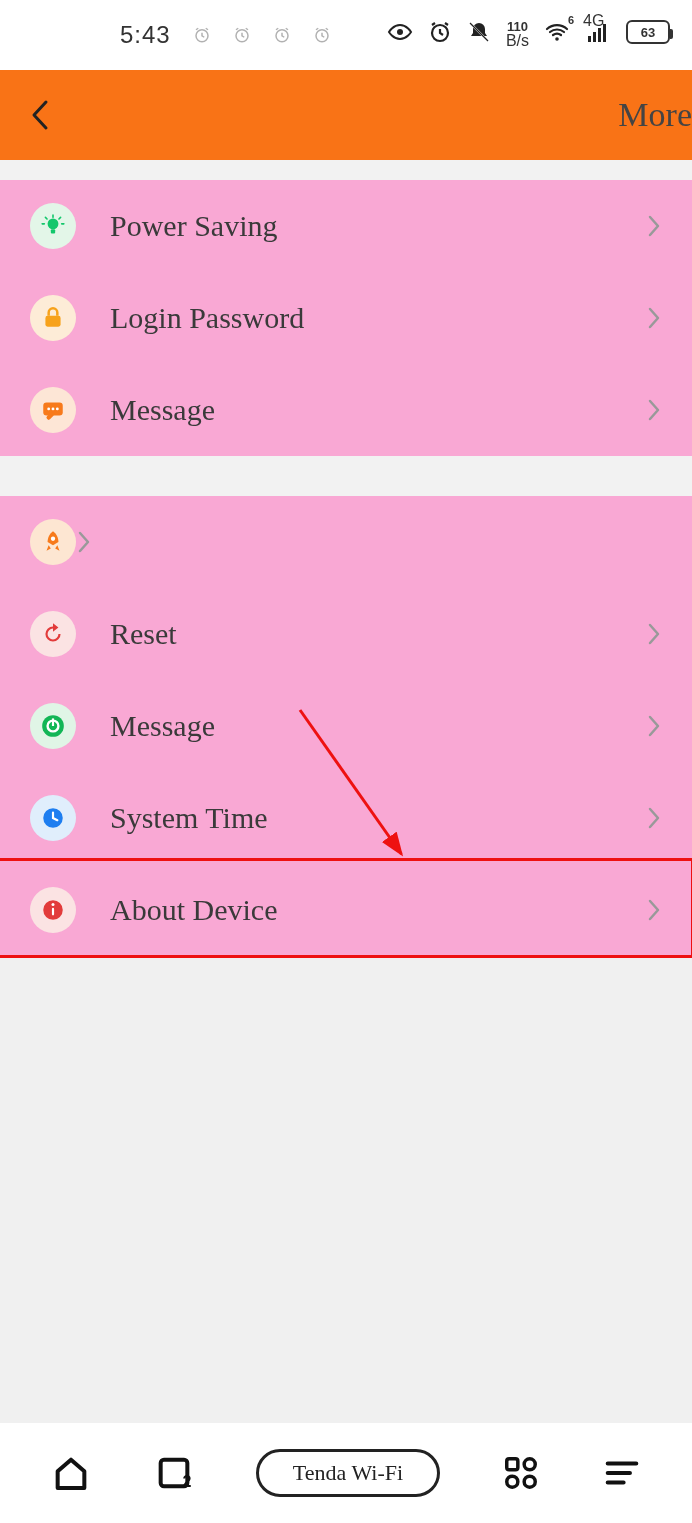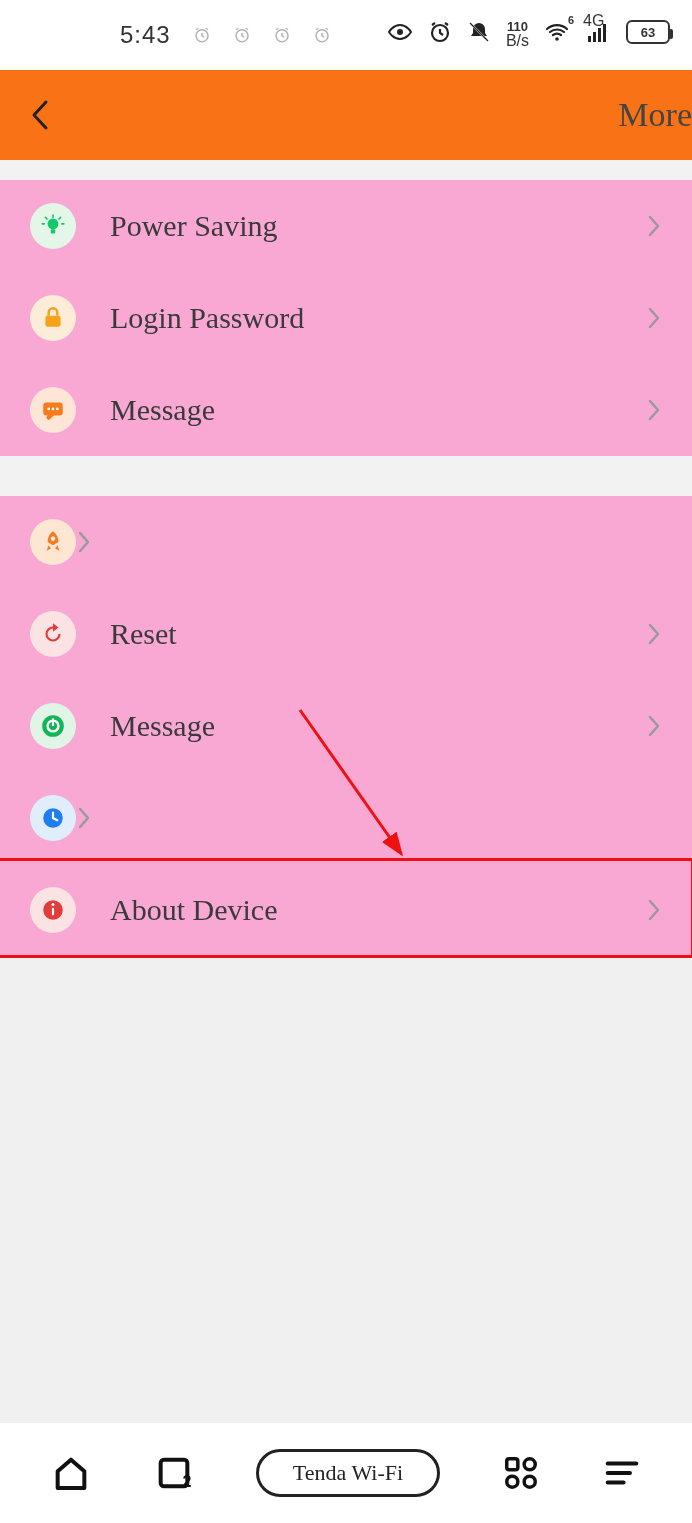--- a/index.html
+++ b/index.html
@@ -225,20 +225,21 @@
             <path d="M4 4l8 9-8 9" fill="none" stroke="#999" stroke-width="2.5" stroke-linecap="round" stroke-linejoin="round"></path>
           </svg>
       </div>
       <div class="item">
         <div class="icon-circle ic-blue-time">
             <svg width="26" height="26" viewBox="0 0 24 24">
               <circle cx="12" cy="12" r="9" fill="#1e7ef0"></circle>
               <path d="M12 7v5l4 2" stroke="#fff" stroke-width="2" fill="none" stroke-linecap="round"></path>
             </svg>
           </div>
+        <div class="label">System Time</div>
         <svg class="chev" width="16" height="26" viewBox="0 0 16 26">
             <path d="M4 4l8 9-8 9" fill="none" stroke="#999" stroke-width="2.5" stroke-linecap="round" stroke-linejoin="round"></path>
           </svg>
       </div>
       <div class="item">
         <div class="icon-circle ic-red-about">
             <svg width="26" height="26" viewBox="0 0 24 24">
               <circle cx="12" cy="12" r="9" fill="#e23b3b"></circle>
               <rect x="11" y="10" width="2" height="7" rx="1" fill="#fff"></rect>
               <circle cx="12" cy="7" r="1.4" fill="#fff"></circle>

